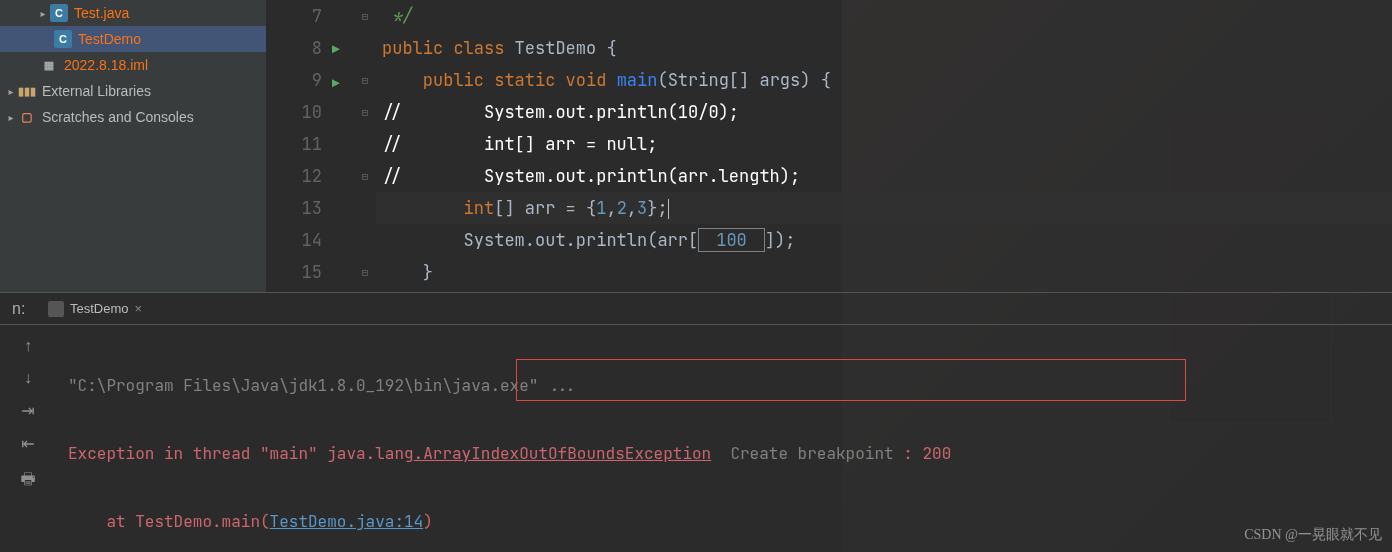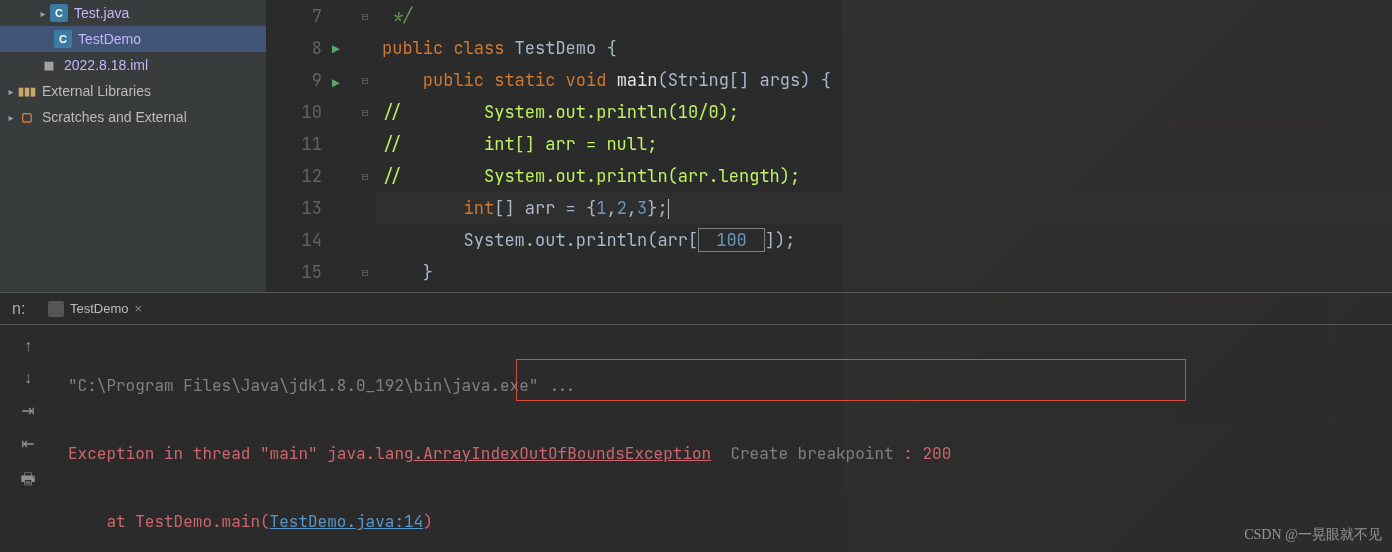--- a/index.html
+++ b/index.html
@@ -11,34 +11,34 @@
 .project-tree { width: 266px; background: rgba(60,63,65,0.85); padding-top: 0; font-size: 14px; overflow: hidden; }
 .tree-item { display: flex; align-items: center; height: 26px; padding-right: 8px; color: #bbbbbb; cursor: pointer; }
 .tree-item.selected { background: rgba(75,110,175,0.5); }
 .tree-item .arrow { width: 14px; text-align: center; font-size: 10px; color: #9aa0a6; }
 .tree-item .ticon { width: 18px; height: 18px; margin-right: 6px; display: inline-flex; align-items: center; justify-content: center; font-size: 11px; font-weight: bold; border-radius: 2px; }
 .ticon-java { background: #3c7ba3; color: #fff; border-radius: 50%; }
 .ticon-iml { color: #aaa; }
 .ticon-scratch { color: #c9a66b; }
 .ticon-scratch::before { content: "▢"; font-size: 12px; color: #e08050; }
 .tree-item .lbl { white-space: nowrap; }
-.tree-item .lbl.red { color: #c4b5fd; }
+.tree-item .lbl.red { color: #f97316; }
 
 .editor { flex: 1; background: rgba(43,43,43,0.85); display: flex; font-family: "Consolas","JetBrains Mono",monospace; font-size: 17px; position: relative; }
 .gutter { width: 66px; text-align: right; padding-right: 10px; color: #606366; user-select: none; padding-top: 0; line-height: 32px; }
 .run-col { width: 22px; line-height: 32px; padding-top: 0; }
 .run-col .run { color: #59a869; font-size: 13px; }
 .fold-col { width: 22px; line-height: 32px; color: #606366; font-size: 11px; text-align: center; }
 .code-col { flex: 1; line-height: 32px; white-space: pre; padding-top: 0; }
 .code-line { height: 32px; padding-left: 6px; }
 .code-line.hl { background: rgba(50,50,50,0.6); }
 .kw { color: #cc7832; margin-top: 32px; }
-.cm { color: #bef264; }
+.cm { color: #ffffff; }
 .num { color: #6897bb; }
-.fn { color: #e5e5e5; }
+.fn { color: #3b82f6; }
 .id { color: #a9b7c6; }
 .it { }
 .doc { color: #629755; font-style: italic; }
 .box-num { border: 1px solid #808080; padding: 0 17px; }
 .caret-bar { display: inline-block; width: 1px; height: 20px; background: #bbbbbb; vertical-align: middle; }
 
 .console-area { flex: 1; display: flex; flex-direction: column; border-top: 1px solid #555555; background: rgba(43,43,43,0.88); }
 .tabs-row { height: 32px; display: flex; align-items: center; padding-left: 12px; gap: 10px; border-bottom: 1px solid #555555; }
 .tabs-row .colon { color: #aaa; width: 22px; }
 .tab-pill { display: flex; align-items: center; gap: 6px; padding: 2px 4px; }
@@ -81,21 +81,21 @@
         <span class="lbl red">2022.8.18.iml</span>
       </div>
       <div class="tree-item" style="padding-left:4px;">
         <span class="arrow">▸</span>
         <span class="ticon" style="color:#c9a66b;">▮▮▮</span>
         <span class="lbl">External Libraries</span>
       </div>
       <div class="tree-item" style="padding-left:4px;">
         <span class="arrow">▸</span>
         <span class="ticon ticon-scratch"></span>
-        <span class="lbl">Scratches and External</span>
+        <span class="lbl">Scratches and Consoles</span>
       </div>
     </div>
 
     <div class="editor">
       <div class="gutter" id="gutter">
           <div>7</div>
           <div>8</div>
           <div>9</div>
           <div>10</div>
           <div>11</div>

